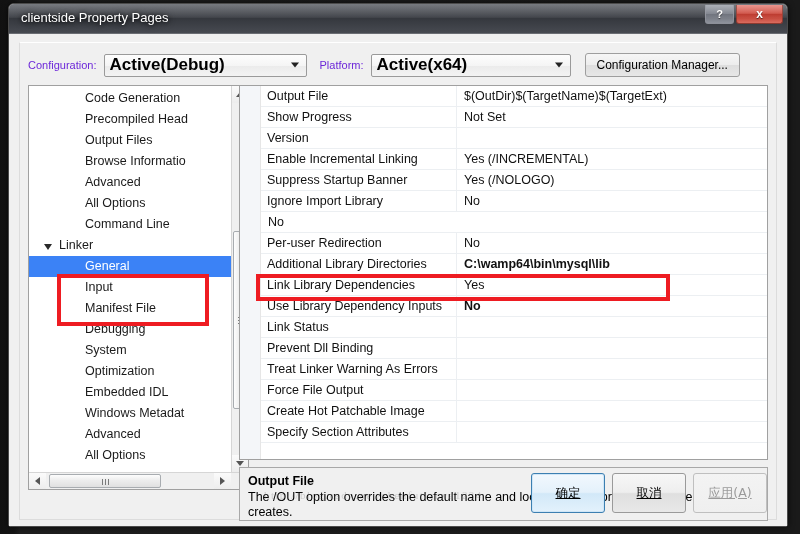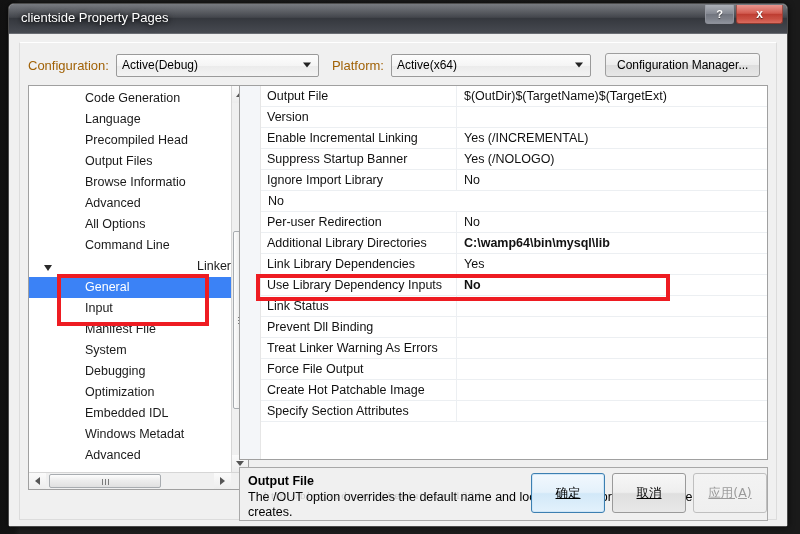--- a/index.html
+++ b/index.html
@@ -101,36 +101,37 @@
     border-top-color: #ffffff;
   }
 
   
   #config-row {
     position: absolute;
     left: 8px; top: 9px; right: 8px; height: 26px;
     display: flex; align-items: center;
   }
   .field-label {
-    font-size: 13px;
-    color: #a16207;
+    font-size: 11px;
+    color: #6d28d9;
     margin-right: 7px;
     white-space: nowrap;
   }
   .combo {
     position: relative;
     height: 23px;
     background: linear-gradient(to bottom, #fdfdfd 0%, #f5f5f5 50%, #ebebeb 51%, #f3f3f3 100%);
     border: 1px solid #9a9a9a;
     border-radius: 2px;
     display: flex; align-items: center;
     padding-left: 5px;
-    font-size: 12px;
+    font-size: 17px;
     color: #000;
     cursor: pointer;
+    font-weight: bold;
   }
   #configuration-combo { width: 203px; }
   #platform-combo { width: 200px; margin-left: 0; }
   .combo-arrow {
     position: absolute; right: 7px; top: 50%;
     transform: translateY(-50%);
     width: 0; height: 0;
     border-left: 4.5px solid transparent;
     border-right: 4.5px solid transparent;
     border-top: 5px solid #222;
@@ -168,21 +169,21 @@
   .tree-item {
     position: relative;
     height: 21px;
     line-height: 21px;
     font-size: 12.5px;
     color: #1a1a1a;
     white-space: nowrap;
     padding-left: 56px;
     cursor: pointer;
   }
-  .tree-item.group { padding-left: 14px; text-align: right; }
+  .tree-item.group { padding-left: 30px; }
   .tree-item.selected {
     background: #3b82f6;
     color: #ffffff;
   }
   .tree-expander {
     position: absolute;
     left: 16px; top: 8px;
     width: 0; height: 0;
     border-top: 4.5px solid transparent;
     border-bottom: 4.5px solid transparent;
@@ -414,33 +415,32 @@
         <div class="combo" id="platform-combo">
           <span>Active(x64)</span>
           <span class="combo-arrow"></span>
         </div>
         <div id="configuration-manager-button">Configuration Manager...</div>
       </div>
 
       <div id="tree-panel">
         <div id="tree-scroll-area">
             <div class="tree-item"><span>Code Generation</span></div>
-            <div class="tree-item"><span>Language</span></div>
             <div class="tree-item"><span>Precompiled Head</span></div>
             <div class="tree-item"><span>Output Files</span></div>
             <div class="tree-item"><span>Browse Informatio</span></div>
             <div class="tree-item"><span>Advanced</span></div>
             <div class="tree-item"><span>All Options</span></div>
             <div class="tree-item"><span>Command Line</span></div>
             <div class="tree-item group"><span class="tree-expander expanded"></span><span>Linker</span></div>
             <div class="tree-item selected"><span>General</span></div>
             <div class="tree-item"><span>Input</span></div>
             <div class="tree-item"><span>Manifest File</span></div>
+            <div class="tree-item"><span>Debugging</span></div>
             <div class="tree-item"><span>System</span></div>
-            <div class="tree-item"><span>Debugging</span></div>
             <div class="tree-item"><span>Optimization</span></div>
             <div class="tree-item"><span>Embedded IDL</span></div>
             <div class="tree-item"><span>Windows Metadat</span></div>
             <div class="tree-item"><span>Advanced</span></div>
             <div class="tree-item"><span>All Options</span></div>
           </div>
 
         <div id="tree-vscroll">
           <div class="sb-arrow-btn" id="tree-vscroll-up">
             <span class="sb-tri-up"></span>
@@ -463,20 +463,24 @@
       </div>
 
       <div id="property-grid">
         <div id="property-gutter"></div>
         <div id="property-rows">
             <div class="prop-row">
               <div class="prop-name">Output File</div>
               <div class="prop-value">$(OutDir)$(TargetName)$(TargetExt)</div>
             </div>
             <div class="prop-row">
+              <div class="prop-name">Show Progress</div>
+              <div class="prop-value">Not Set</div>
+            </div>
+            <div class="prop-row">
               <div class="prop-name">Version</div>
               <div class="prop-value"></div>
             </div>
             <div class="prop-row">
               <div class="prop-name">Enable Incremental Linking</div>
               <div class="prop-value">Yes (/INCREMENTAL)</div>
             </div>
             <div class="prop-row">
               <div class="prop-name">Suppress Startup Banner</div>
               <div class="prop-value">Yes (/NOLOGO)</div>

